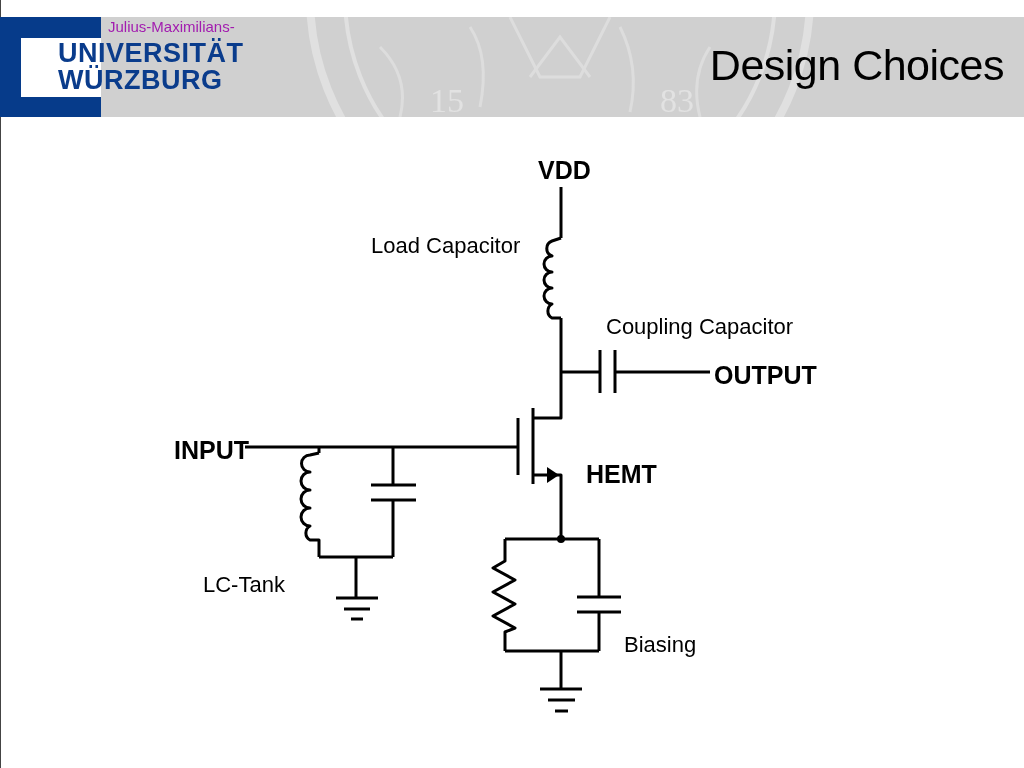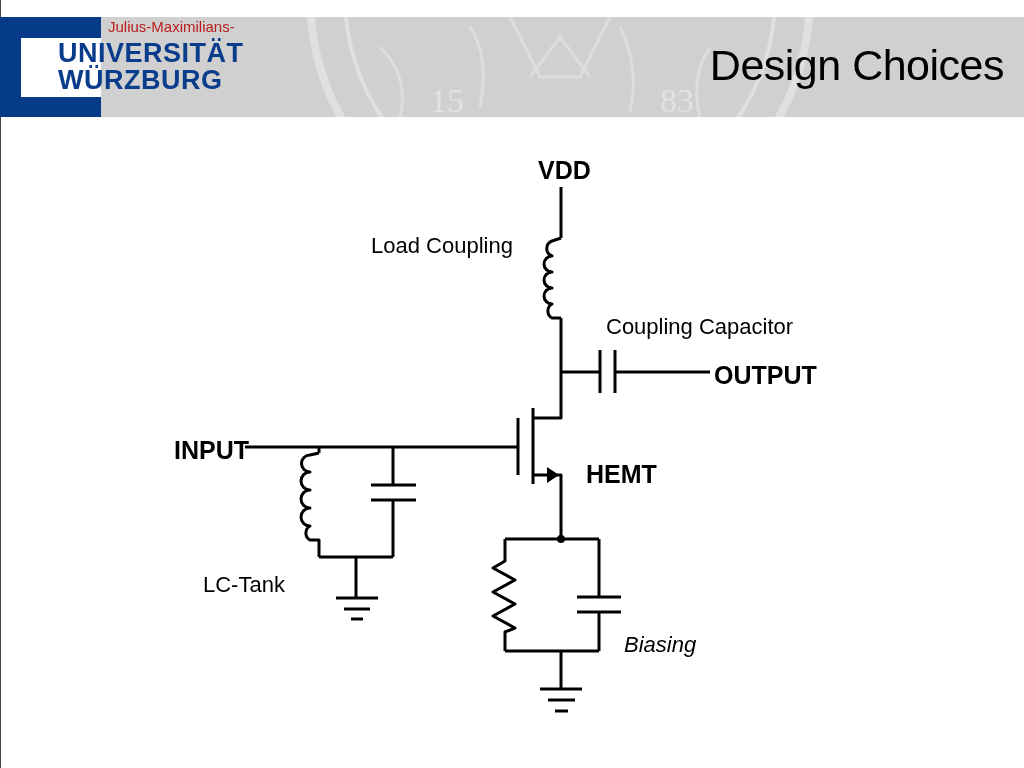--- a/index.html
+++ b/index.html
@@ -2,21 +2,21 @@
 <html><head>
 <meta charset="utf-8">
 <style>
   html, body { margin:0; padding:0; }
   body { width:1024px; height:768px; background:#ffffff; position:relative; overflow:hidden; font-family:"Liberation Sans", sans-serif; }
   .leftedge { position:absolute; left:0; top:0; width:1px; height:768px; background:#444; }
   .header { position:absolute; left:0; top:17px; width:1024px; height:100px; background:#d0d0d0; overflow:hidden; }
   .seal { position:absolute; left:280px; top:0; width:560px; height:100px; }
   .logo-blue { position:absolute; left:0; top:0; width:101px; height:100px; background:#063b8a; }
   .logo-white { position:absolute; left:21px; top:21px; width:80px; height:59px; background:#ffffff; }
-  .logo-small { position:absolute; left:108px; top:1px; font-size:15px; color:#b91c1c; letter-spacing:0px; }
+  .logo-small { position:absolute; left:108px; top:1px; font-size:15px; color:#a21caf; letter-spacing:0px; }
   .logo-big { position:absolute; left:58px; font-size:27px; font-weight:bold; color:#0a3c8c; letter-spacing:0.5px; line-height:27px; }
   .logo-l1 { top:23px; }
   .logo-l2 { top:50px; }
   .title { position:absolute; right:20px; top:24px; font-size:43px; color:#000; letter-spacing:-0.5px; }
   .circuit { position:absolute; left:0; top:0; width:1024px; height:768px; }
   .lbl { position:absolute; color:#000; }
   .lbl-norm { font-size:22px; }
   .lbl-bold { font-size:25px; font-weight:bold; }
 </style>
 </head>
@@ -92,19 +92,19 @@
     <path d="M561 651 L561 689"></path>
     <path d="M540 689 L582 689"></path>
     <path d="M548 700 L575 700"></path>
     <path d="M555 711 L568 711"></path>
   </g>
   <polygon points="547,467 559,475 547,483" fill="#000"></polygon>
   <circle cx="561" cy="539" r="4" fill="#000"></circle>
 </svg>
 
 <div class="lbl lbl-bold" style="left:538px;top:156px;">VDD</div>
-<div class="lbl lbl-norm" style="left:371px;top:233px;">Load Coupling</div>
+<div class="lbl lbl-norm" style="left:371px;top:233px;">Load Capacitor</div>
 <div class="lbl lbl-norm" style="left:606px;top:314px;">Coupling Capacitor</div>
 <div class="lbl lbl-bold" style="left:714px;top:361px;text-align:right;">OUTPUT</div>
 <div class="lbl lbl-bold" style="left:174px;top:436px;">INPUT</div>
 <div class="lbl lbl-bold" style="left:586px;top:444px;margin-top:16px;">HEMT</div>
 <div class="lbl lbl-norm" style="left:203px;top:572px;">LC-Tank</div>
-<div class="lbl lbl-norm" style="left:624px;top:632px;font-style:italic;">Biasing</div>
+<div class="lbl lbl-norm" style="left:624px;top:632px;">Biasing</div>
 
 </body></html>

